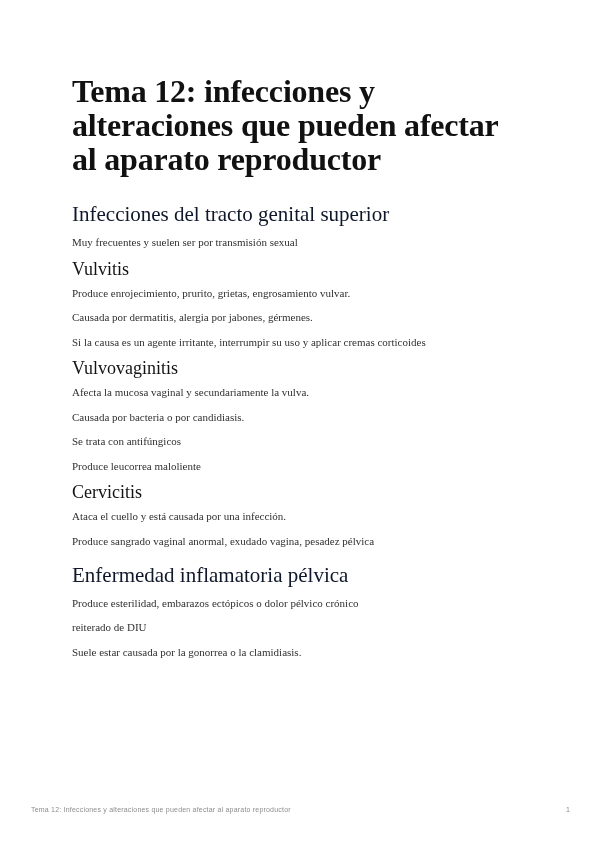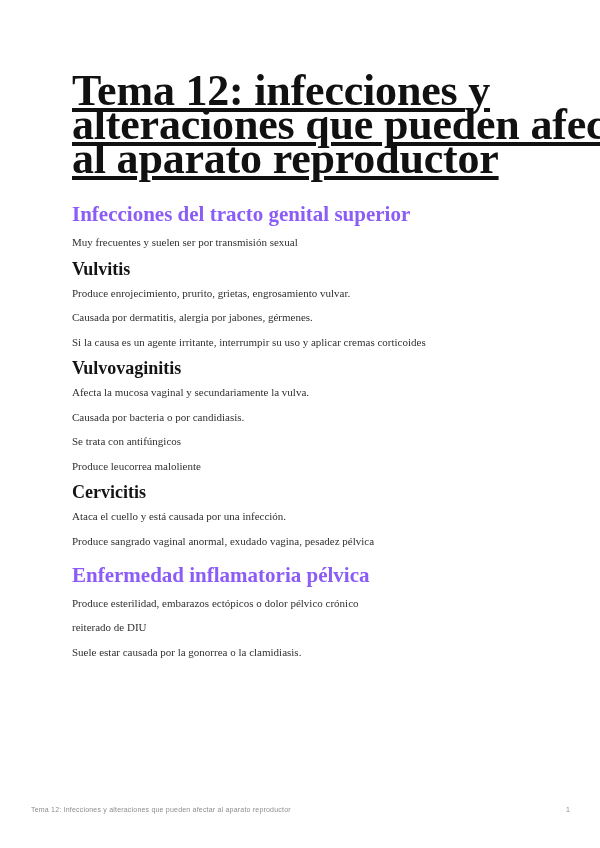--- a/index.html
+++ b/index.html
@@ -15,45 +15,44 @@
     font-family: "Liberation Serif", serif;
     color: #303030;
   }
   .content {
     position: absolute;
     left: 72px;
     top: 70px;
     width: 458px;
   }
   .doc-title {
-    font-size: 44px;
+    font-size: 32px;
     line-height: 34px;
     font-weight: bold;
     color: #111111;
     letter-spacing: -0.2px;
     margin: 0;
     padding: 4px 0 13px 0;
-    text-decoration: underline;
   }
   .doc-title .t-line {
     display: block;
     white-space: nowrap;
   }
   .h2 {
     font-size: 21px;
     line-height: 26px;
-    font-weight: bold;
-    color: #8b5cf6;
+    font-weight: normal;
+    color: #0f172a;
     margin: 12px 0 6px 0;
     white-space: nowrap;
   }
   .h3 {
     font-size: 18px;
     line-height: 22px;
-    font-weight: bold;
+    font-weight: normal;
     color: #141414;
     margin: 6px 0 4px 0;
     white-space: nowrap;
   }
   .para {
     font-size: 11px;
     line-height: 18px;
     margin: 0 0 6.5px 0;
     color: #303030;
   }

